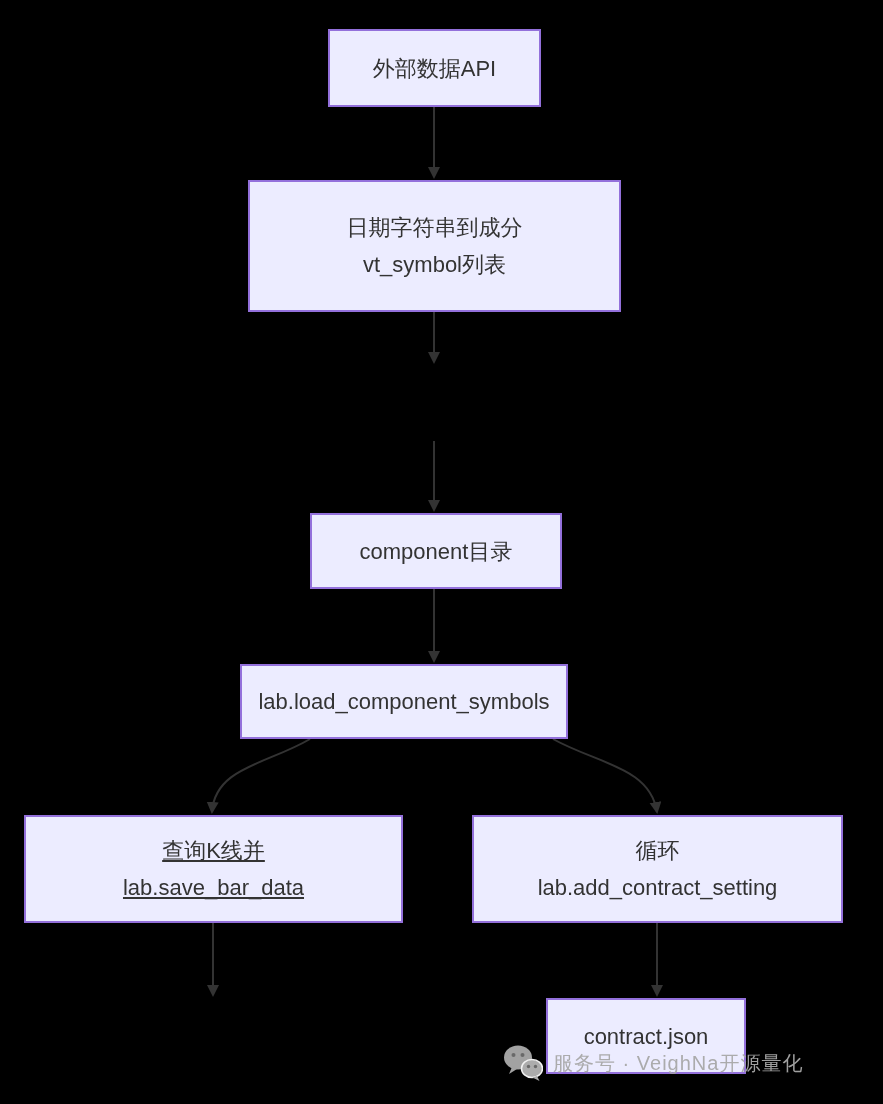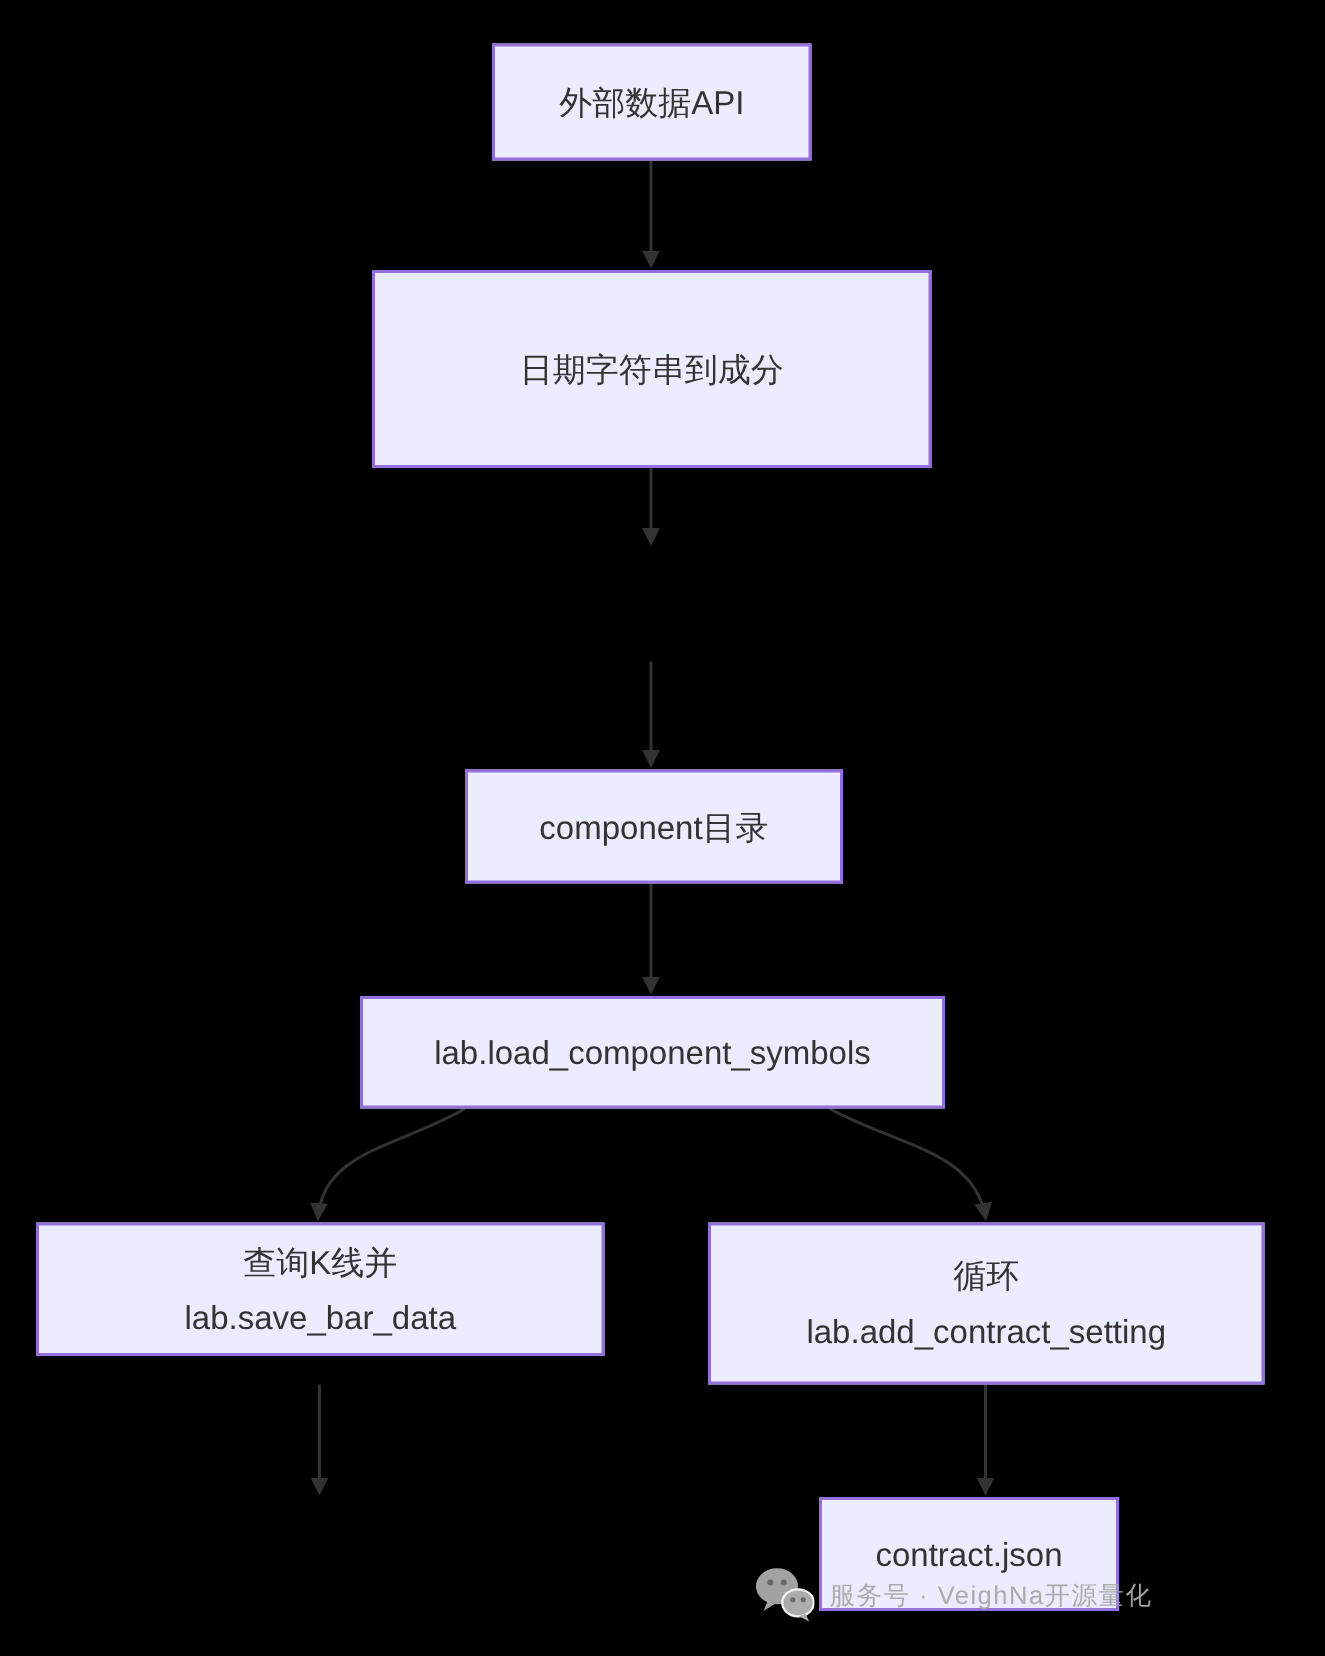--- a/index.html
+++ b/index.html
@@ -31,40 +31,40 @@
     justify-content: center;
     text-align: center;
     z-index: 2;
   }
   .node .line { display: block; white-space: nowrap; }
 
   #n-api      { left: 328px; top: 29px;  width: 213px; height: 78px; }
   #n-date     { left: 248px; top: 180px; width: 373px; height: 132px; }
   #n-save     { left: 255px; top: 365px; width: 361px; height: 76px; }
   #n-comp     { left: 310px; top: 513px; width: 252px; height: 76px; }
-  #n-load     { left: 240px; top: 664px; width: 390px; height: 75px; }
-  #n-query    { left: 24px;  top: 815px; width: 379px; height: 89px; }
+  #n-load     { left: 240px; top: 664px; width: 328px; height: 75px; }
+  #n-query    { left: 24px;  top: 815px; width: 379px; height: 108px; text-decoration: underline; }
   #n-loop     { left: 472px; top: 815px; width: 371px; height: 108px; justify-content: center; }
   #n-daily    { left: 121px; top: 998px; width: 182px; height: 76px; }
   #n-contract { left: 546px; top: 998px; width: 200px; height: 76px; }
 
   .edge {
     stroke: var(--arrow, #333333);
     stroke-width: 2px;
     fill: none;
   }
   .watermark {
     position: absolute;
     left: 503px;
     top: 1044px;
     display: flex;
     align-items: center;
     gap: 10px;
     color: var(--watermark, #A8A8A8);
-    font-size: 17px;
+    font-size: 20px;
     letter-spacing: 1px;
     white-space: nowrap;
     z-index: 5;
     opacity: 0.95;
   }
   .watermark svg { flex: 0 0 auto; }
 </style>
 </head>
 <body>
 
@@ -85,20 +85,21 @@
     <path class="edge" d="M213,923 L213,995" marker-end="url(#ah)"></path>
     <path class="edge" d="M657,923 L657,995" marker-end="url(#ah)"></path>
   </svg>
 
   <div class="node" id="n-api">
     <span class="line">外部数据API</span>
   </div>
 
   <div class="node" id="n-date">
     <span class="line">日期字符串到成分</span>
+    <span class="line">vt_symbol列表</span>
   </div>
 
 
   <div class="node" id="n-comp">
     <span class="line">component目录</span>
   </div>
 
   <div class="node" id="n-load">
     <span class="line">lab.load_component_symbols</span>
   </div>

